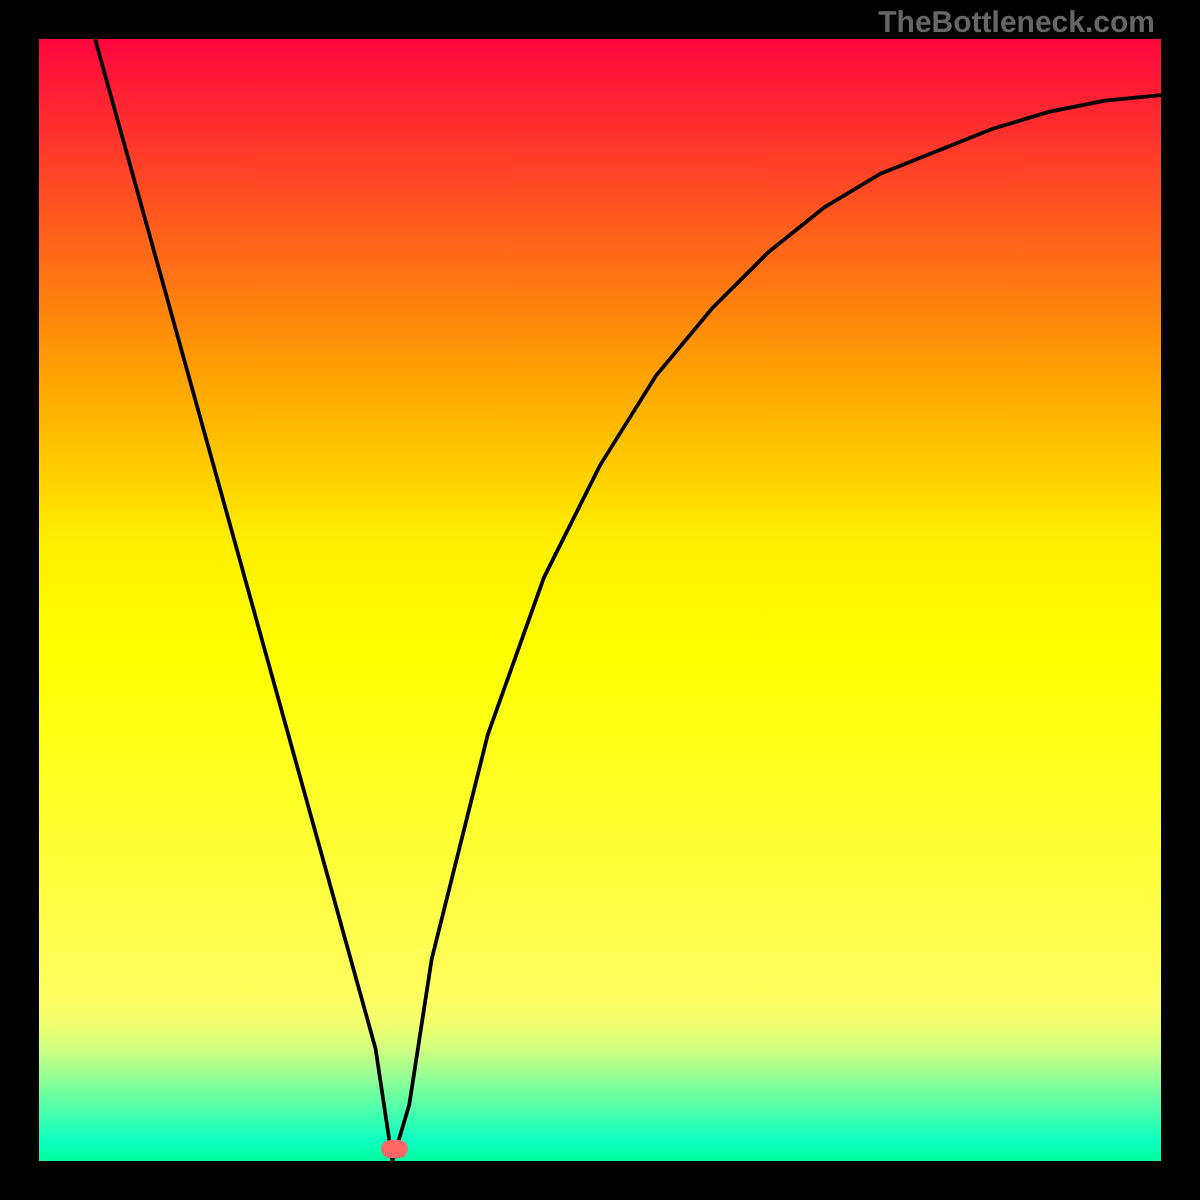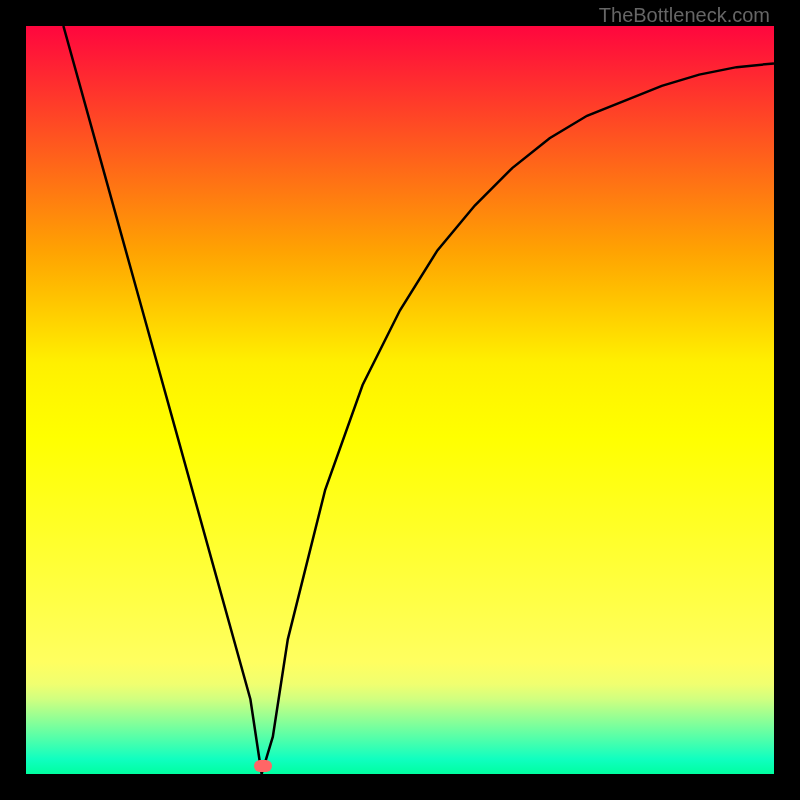--- a/index.html
+++ b/index.html
@@ -47,21 +47,21 @@
         #10ffc0 98%,
         #00ffa0 100%
       );
     }
     .watermark {
       position: absolute;
       top: 4px;
       right: 30px;
       color: #666;
       font-size: 20px;
-      font-weight: normal;
+      font-weight: bold;
       z-index: 10;
     }
     .curve-svg {
       position: absolute;
       left: 26px;
       top: 26px;
       width: 748px;
       height: 748px;
       z-index: 5;
     }

